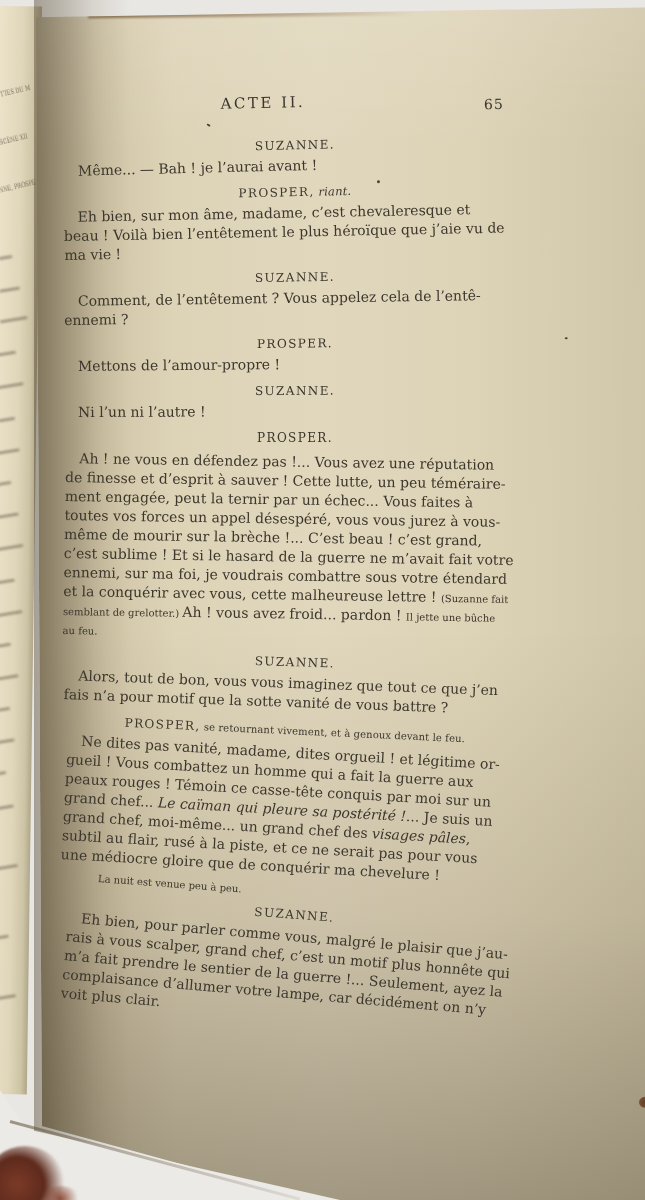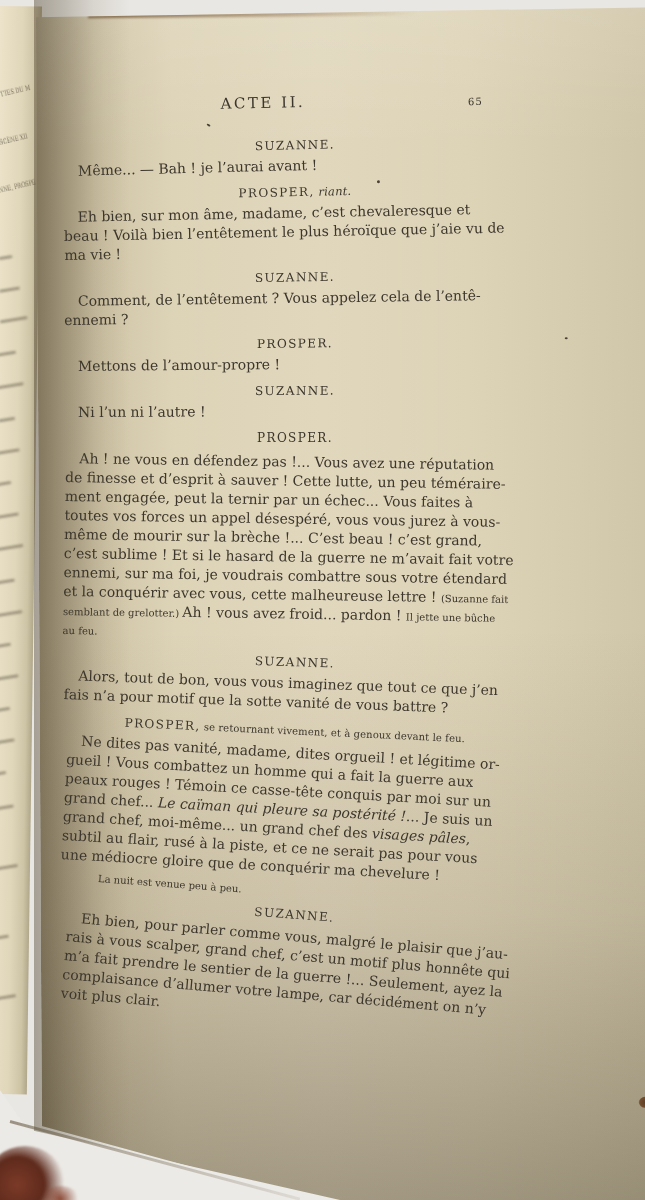--- a/index.html
+++ b/index.html
@@ -73,22 +73,22 @@
   .col{
     position:absolute;left:64px;top:98px;width:462px;z-index:6;
     color:#3c362c;font-size:14px;
   }
   .block{position:relative;}
   .heading{
     text-align:center;font-size:15px;letter-spacing:2.5px;
     padding-right:64px;margin-bottom:28px;font-weight:500;
   }
   .pagenum{
-    position:absolute;left:468px;top:96px;z-index:6;
-    font-size:10px;color:#3c362c;transform:rotate(-1deg);font-weight:500;letter-spacing:1px;
+    position:absolute;left:484px;top:96px;z-index:6;
+    font-size:14px;color:#3c362c;transform:rotate(-1deg);font-weight:500;letter-spacing:1px;
   }
   .speaker{
     text-align:center;font-size:12px;letter-spacing:1.4px;
     margin:4px 0 4px 0;height:15px;font-weight:500;
   }
   .speaker .dir{letter-spacing:0.2px;}
   .dir.it{font-style:italic;font-size:11.5px;text-transform:none;}
   .dir.sm{font-size:10px;text-transform:none;letter-spacing:0.1px;}
   .para{margin-bottom:8px;}
   .line{height:19px;white-space:nowrap;overflow:visible;}

